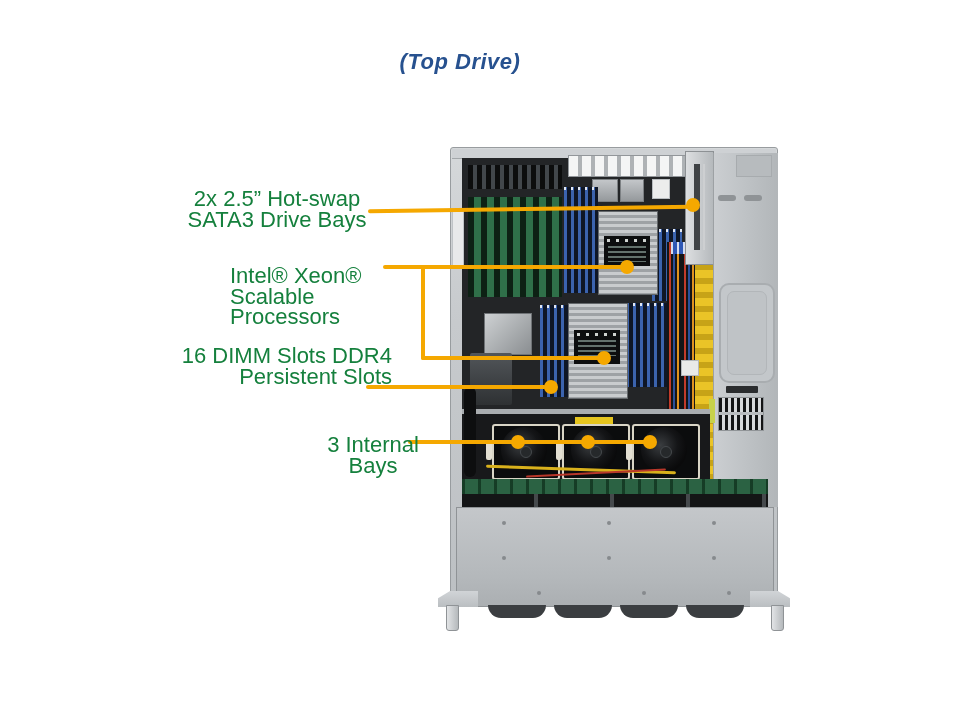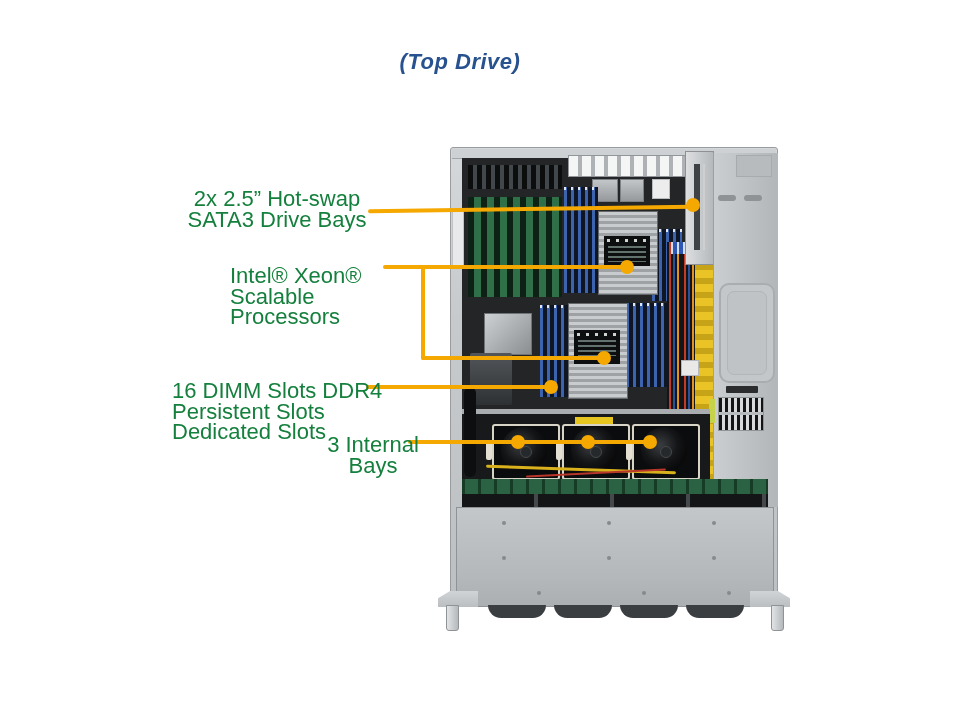--- a/index.html
+++ b/index.html
@@ -10,21 +10,21 @@
   
   .title{position:absolute;left:0;top:49px;width:920px;text-align:center;
          font-size:22px;font-style:italic;font-weight:600;color:var(--title-color,#27518F);
          letter-spacing:.5px;}
 
   
   .label{position:absolute;color:#15803d;font-size:22px;line-height:20.5px;}
   .label span{display:block;}
   .lab-drive{left:167px;top:189px;width:220px;text-align:center;}
   .lab-cpu{left:230px;top:266px;width:190px;text-align:left;}
-  .lab-dimm{left:172px;top:346px;width:220px;text-align:left;margin-top:35px;}
+  .lab-dimm{left:172px;top:346px;width:220px;text-align:right;}
   .lab-fans{left:318px;top:435px;width:110px;text-align:center;}
 
   
   .cl{position:absolute;height:4px;background:var(--accent,#F5A800);border-radius:2px;}
   .clv{position:absolute;width:4px;background:var(--accent,#F5A800);border-radius:2px;}
   .dot{position:absolute;width:14px;height:14px;border-radius:50%;background:var(--accent,#F5A800);}
 
   
   .chassis{position:absolute;left:450px;top:147px;width:328px;height:484px;}
   .chassis .abs{position:absolute;}
@@ -238,21 +238,20 @@
   </div>
 
   <div class="label lab-cpu">
     <span>Intel® Xeon® Scalable</span>
     <span>Processors</span>
   </div>
 
   <div class="label lab-dimm">
     <span>16 DIMM Slots DDR4</span>
     <span>Persistent Slots</span>
-    <span>Dedicated Slots</span>
   </div>
 
   <div class="label lab-fans">
     <span>3 Internal</span>
     <span>Bays</span>
   </div>
 
 </div>
 
 </body></html>

